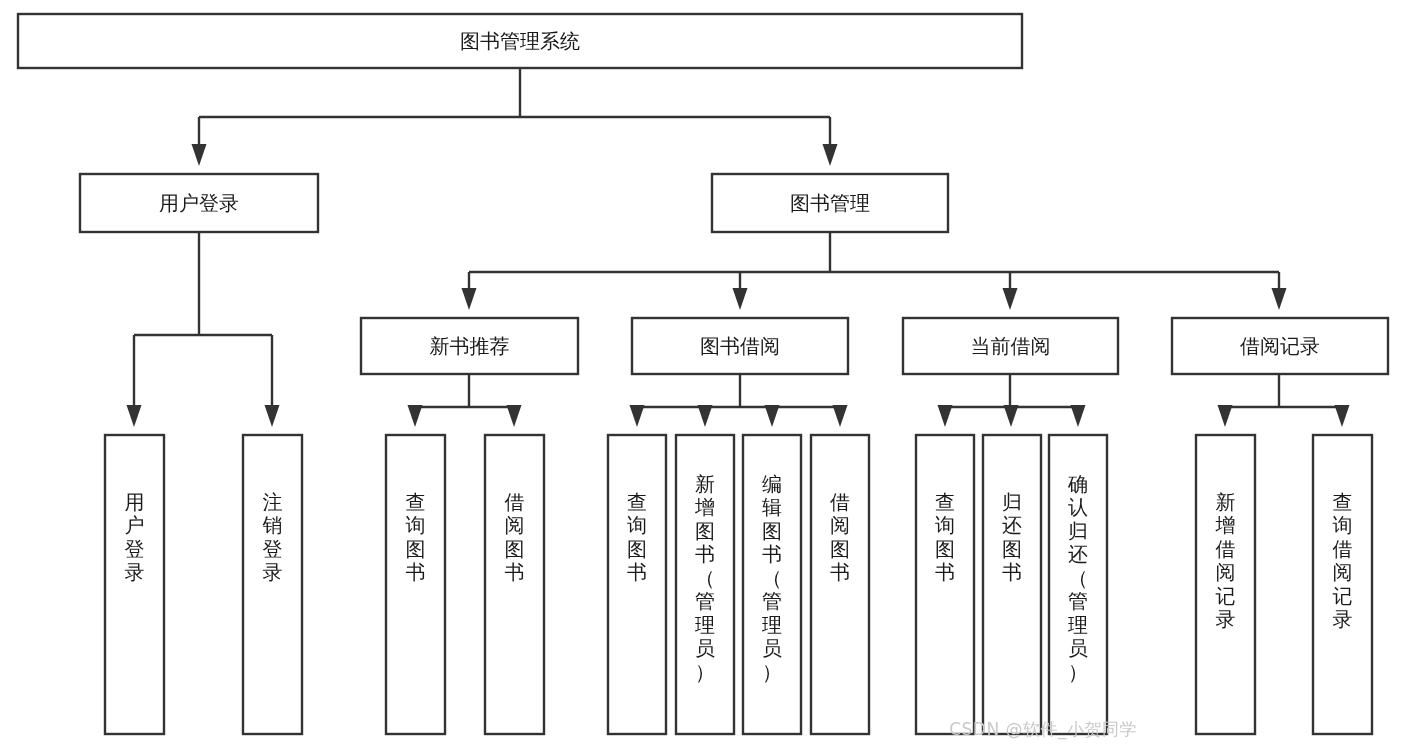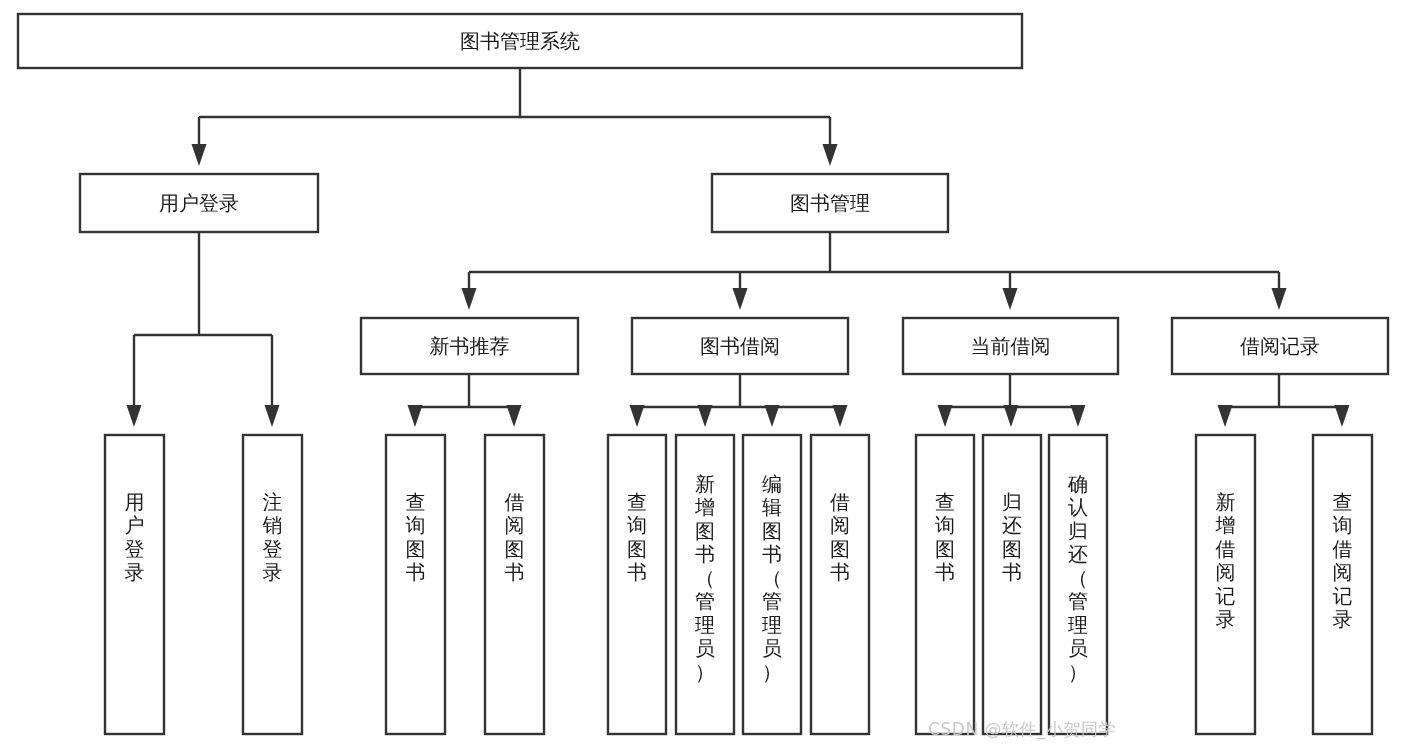--- a/index.html
+++ b/index.html
@@ -52,21 +52,21 @@
     stroke-width: 2.4;
     fill: none;
     stroke-linecap: butt;
   }
   .connector-arrow {
     fill: #333333;
     stroke: none;
   }
   .watermark-text {
     position: absolute;
-    right: 21px;
+    right: 0;
     bottom: 6px;
     color: #c9c9c9;
     font-family: "DejaVu Sans", "Liberation Sans", sans-serif;
     font-size: 17px;
     letter-spacing: 0.5px;
     user-select: none;
     white-space: nowrap;
   }
 </style>
 </head>

